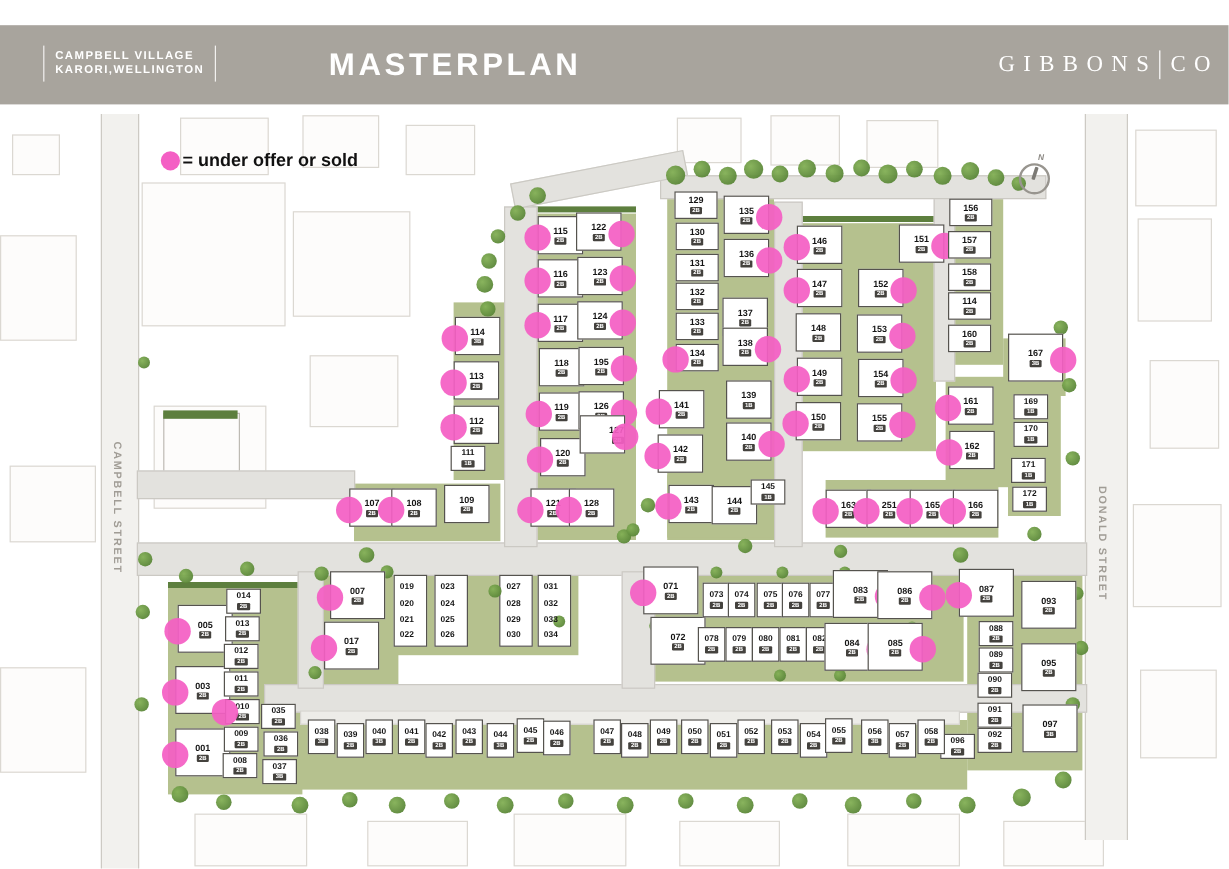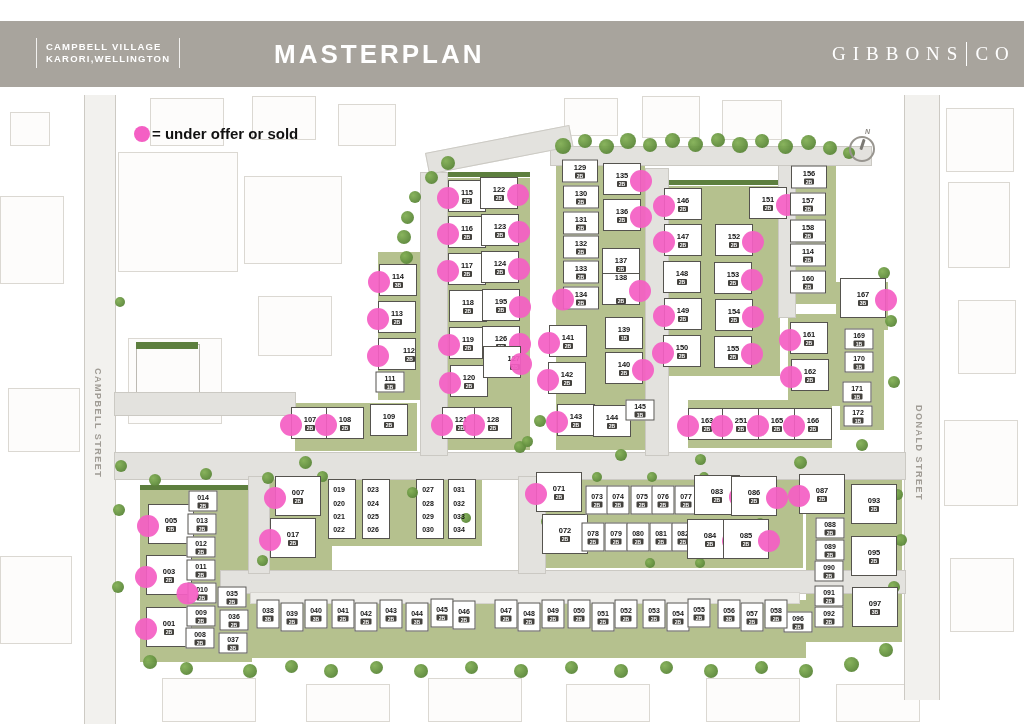--- a/index.html
+++ b/index.html
@@ -158,21 +158,21 @@
       <div class="lot t-m" style="left: 398px; top: 280px;">
         <span class="num">114</span>
         <span class="badge">3B</span>
         <span class="sdot dl" style="background: rgb(244, 95, 196);"></span>
       </div>
       <div class="lot t-m" style="left: 397px; top: 317px;">
         <span class="num">113</span>
         <span class="badge">2B</span>
         <span class="sdot dl" style="background: rgb(244, 95, 196);"></span>
       </div>
-      <div class="lot t-m" style="left: 397px; top: 354px; align-items: flex-end;">
+      <div class="lot t-m" style="left: 397px; top: 354px;">
         <span class="num">112</span>
         <span class="badge">2B</span>
         <span class="sdot dl" style="background: rgb(244, 95, 196);"></span>
       </div>
       <div class="lot t-s" style="left: 390px; top: 382px;">
         <span class="num">111</span>
         <span class="badge">1B</span>
       </div>
       <div class="lot t-m" style="left: 310px; top: 423px;">
         <span class="num">107</span>
@@ -289,21 +289,21 @@
       </div>
       <div class="lot t-m" style="left: 622px; top: 215px; text-align: right;">
         <span class="num">136</span>
         <span class="badge">2B</span>
         <span class="sdot dr" style="background: rgb(244, 95, 196);"></span>
       </div>
       <div class="lot t-m" style="left: 621px; top: 251px; margin-top: 13px;">
         <span class="num">137</span>
         <span class="badge">2B</span>
       </div>
-      <div class="lot t-m" style="left: 621px; top: 289px; justify-content: space-between;">
+      <div class="lot t-m" style="left: 621px; top: 289px;">
         <span class="num">138</span>
         <span class="badge">2B</span>
         <span class="sdot dr" style="background: rgb(244, 95, 196);"></span>
       </div>
       <div class="lot t-m" style="left: 624px; top: 333px;">
         <span class="num">139</span>
         <span class="badge">1B</span>
       </div>
       <div class="lot t-m" style="left: 624px; top: 368px;">
         <span class="num">140</span>

